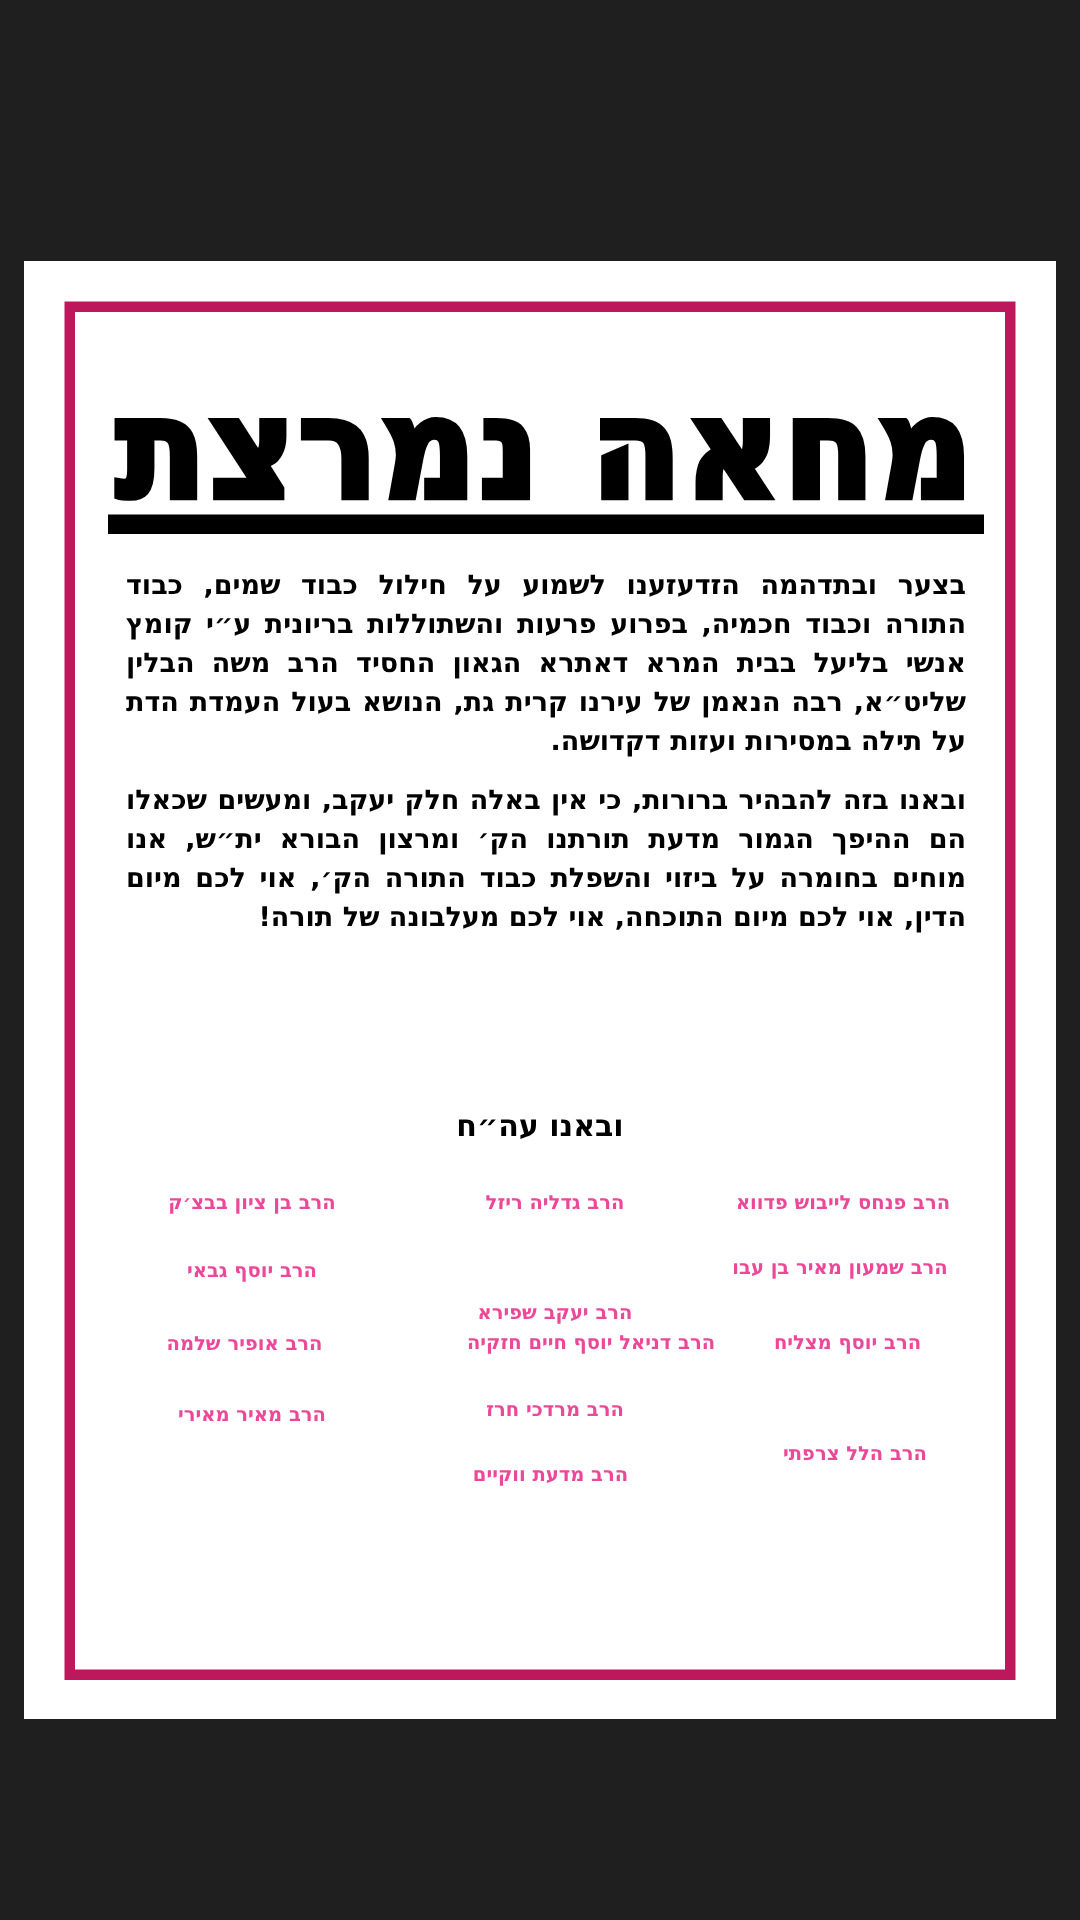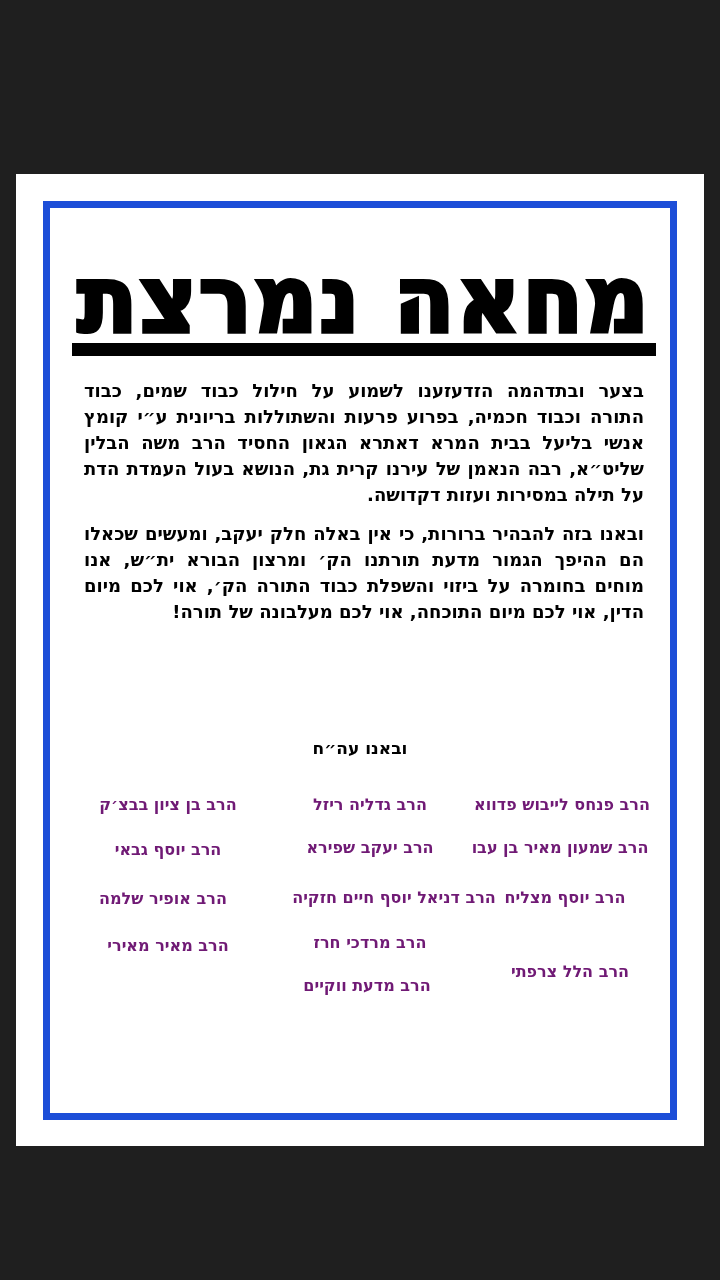--- a/index.html
+++ b/index.html
@@ -21,21 +21,21 @@
     width: 688px;
     height: 972px;
     background: #ffffff;
   }
   .frame {
     position: absolute;
     left: 27px;
     top: 27px;
     width: 620px;
     height: 905px;
-    border: 7px solid #1d4ed8;
+    border: 7px solid #be185d;
     box-sizing: content-box;
     text-decoration: underline;
   }
   .title {
     position: absolute;
     left: 22px;
     top: 42px;
     width: 584px;
     height: 100px;
     text-align: center;
@@ -75,37 +75,37 @@
     text-align-last: right;
   }
   .closing {
     position: absolute;
     left: 0;
     top: 530px;
     width: 620px;
     text-align: center;
     direction: rtl;
     font-weight: bold;
-    font-size: 17px;
+    font-size: 20px;
     color: #000;
   }
   .signatures {
     position: absolute;
     left: 0;
     top: 0;
     width: 620px;
     height: 905px;
   }
   .sig {
     position: absolute;
     direction: rtl;
     white-space: nowrap;
     font-weight: bold;
-    font-size: 16px;
-    color: #701a75;
+    font-size: 13px;
+    color: #ec4899;
     transform: translateX(-50%);
   }
 </style>
 </head>
 <body>
 
 <div class="page">
   <div class="frame">
     <div class="title">מחאה נמרצת</div>
     <div class="title-rule"></div>
@@ -116,21 +116,21 @@
     </div>
 
     <div class="closing">ובאנו עה״ח</div>
 
     <div class="signatures">
       <span class="sig" style="left:512px; top:587px;">הרב פנחס לייבוש פדווא</span>
       <span class="sig" style="left:320px; top:587px;">הרב גדליה ריזל</span>
       <span class="sig" style="left:118px; top:587px;">הרב בן ציון בבצ׳ק</span>
 
       <span class="sig" style="left:510px; top:630px;">הרב שמעון מאיר בן עבו</span>
-      <span class="sig" style="left:320px; top:630px;text-align:center;">הרב יעקב שפירא</span>
+      <span class="sig" style="left:320px; top:660px;text-align:center;">הרב יעקב שפירא</span>
       <span class="sig" style="left:118px; top:632px;">הרב יוסף גבאי</span>
 
       <span class="sig" style="left:515px; top:680px;">הרב יוסף מצליח</span>
       <span class="sig" style="left:316px; top:680px;margin-left:28px;">הרב דניאל יוסף חיים חזקיה</span>
       <span class="sig" style="left:113px; top:681px;">הרב אופיר שלמה</span>
 
       <span class="sig" style="left:520px; top:730px;margin-top:24px;">הרב הלל צרפתי</span>
       <span class="sig" style="left:320px; top:725px;">הרב מרדכי חרז</span>
       <span class="sig" style="left:118px; top:728px;">הרב מאיר מאירי</span>
 

